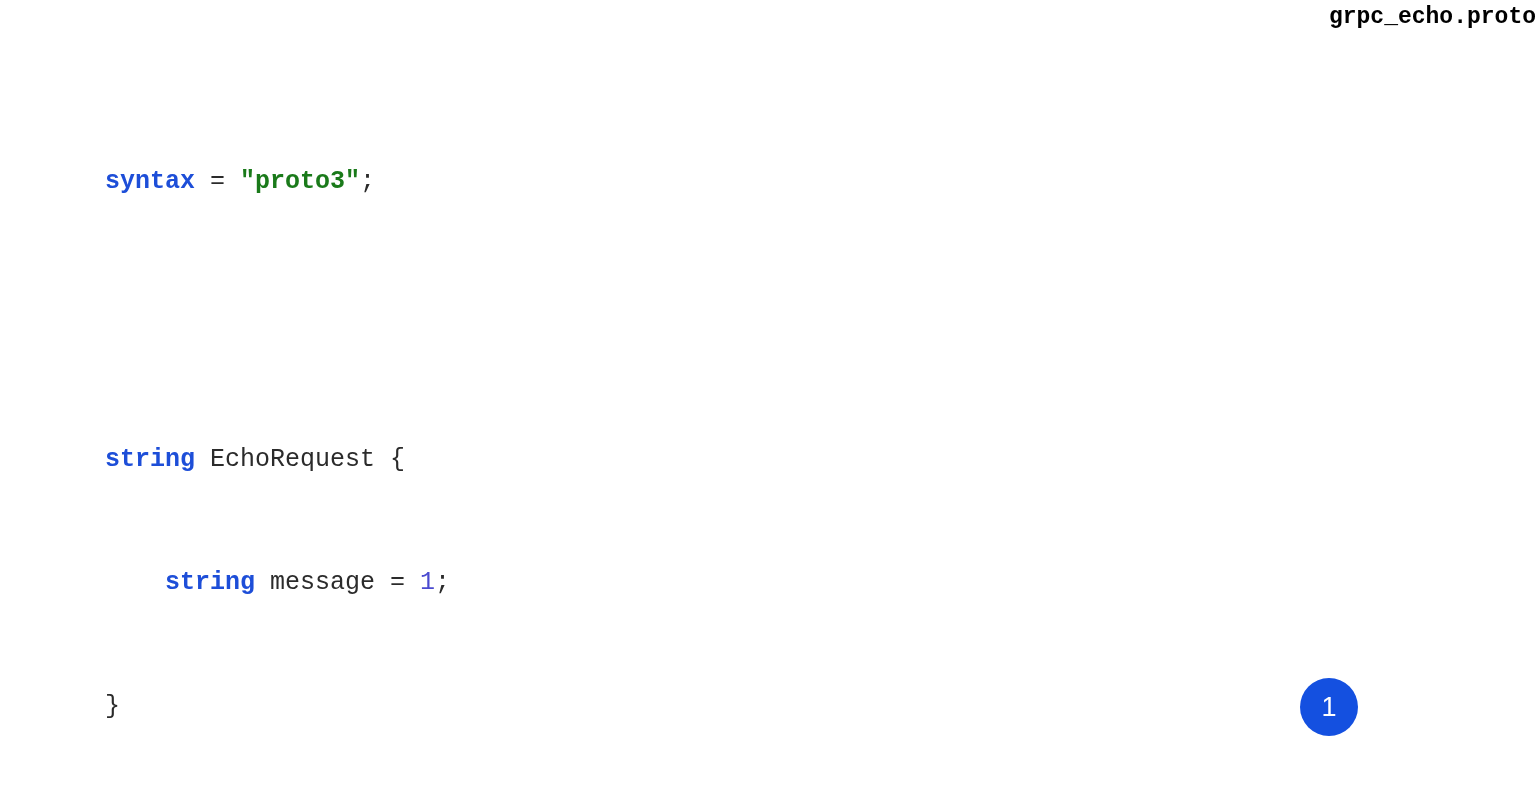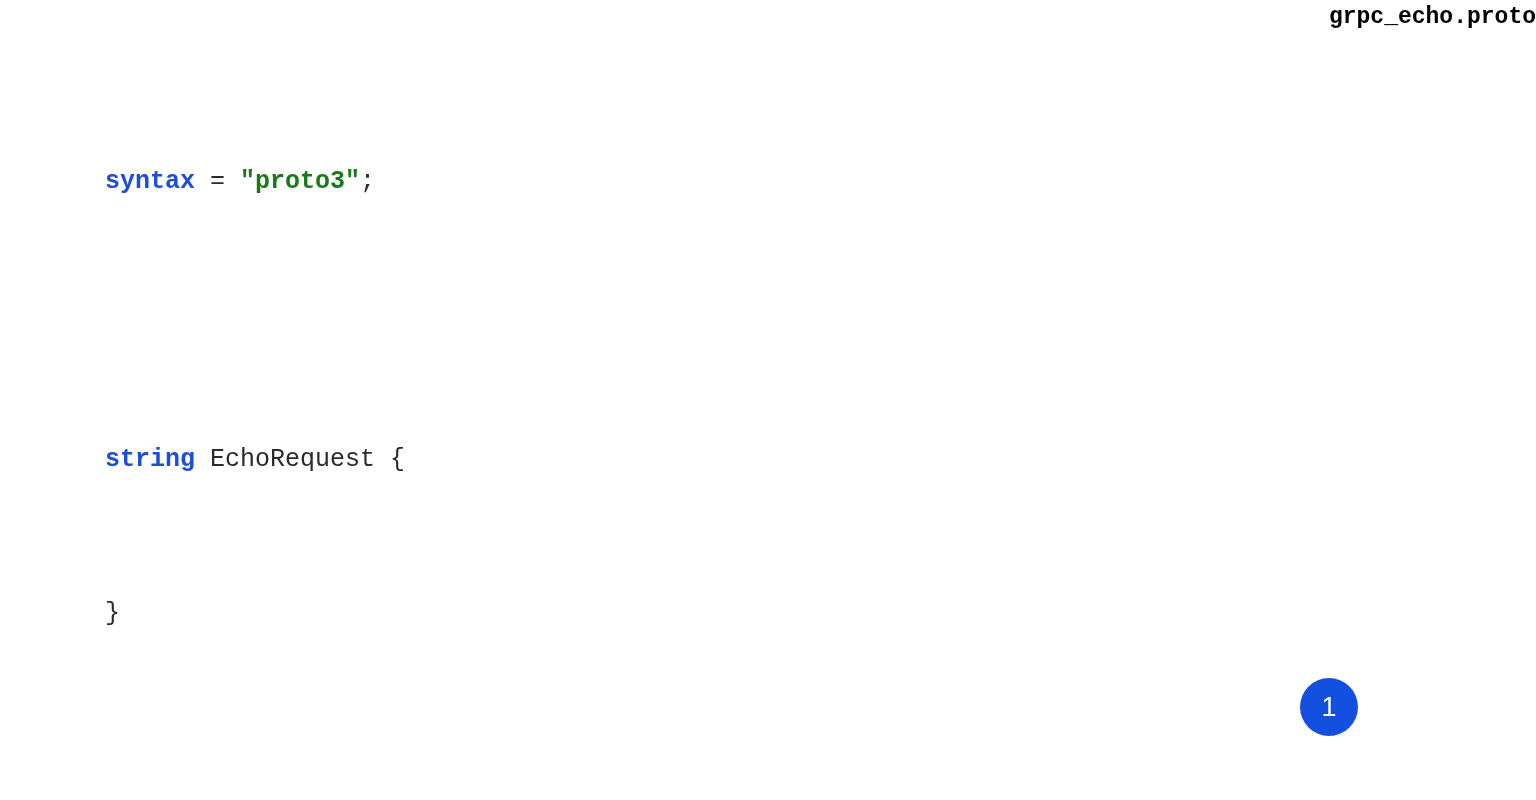--- a/index.html
+++ b/index.html
@@ -91,20 +91,21 @@
 
   <div class="code-block">
 
     <div class="line"><span class="kw">syntax</span><span class="plain"> = </span><span class="str">"proto3"</span><span class="punct">;</span></div>
 
 
     <div class="line blank"></div>
 
     <div class="line"><span class="kw">string</span><span class="plain"> EchoRequest {</span></div>
 
+    <div class="line"><span class="plain">    </span><span class="kw">string</span><span class="plain"> message = </span><span class="num">1</span><span class="punct">;</span></div>
 
     <div class="line"><span class="plain">}</span></div>
 
     
 
     
 
     
 
     

